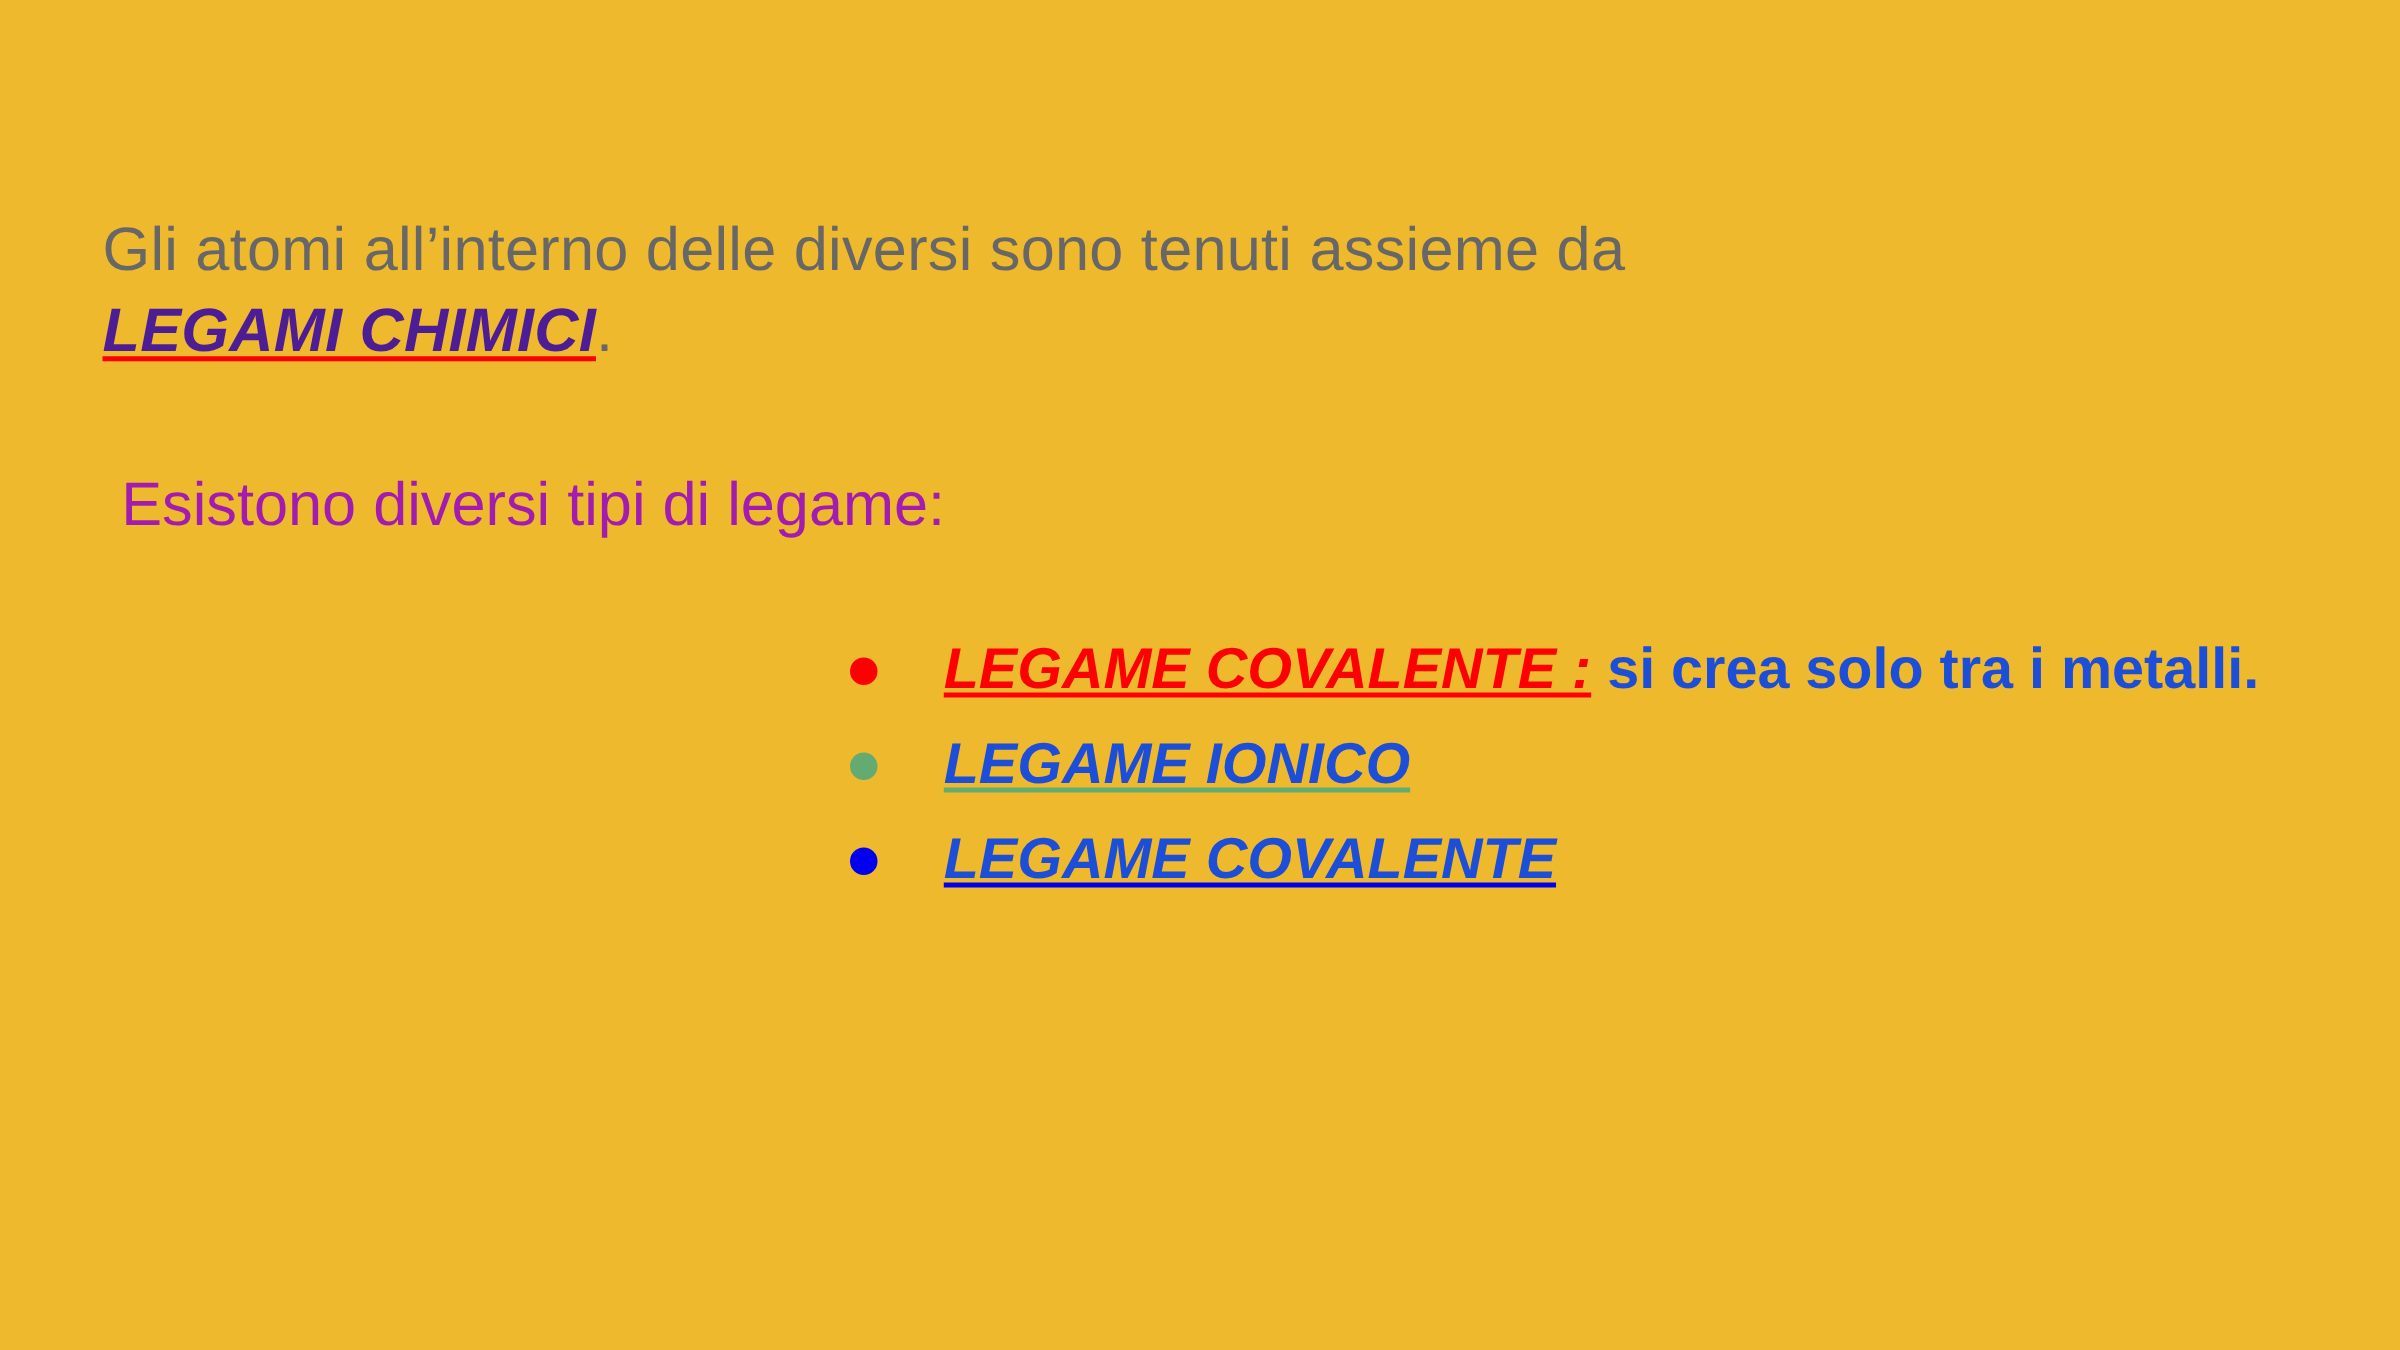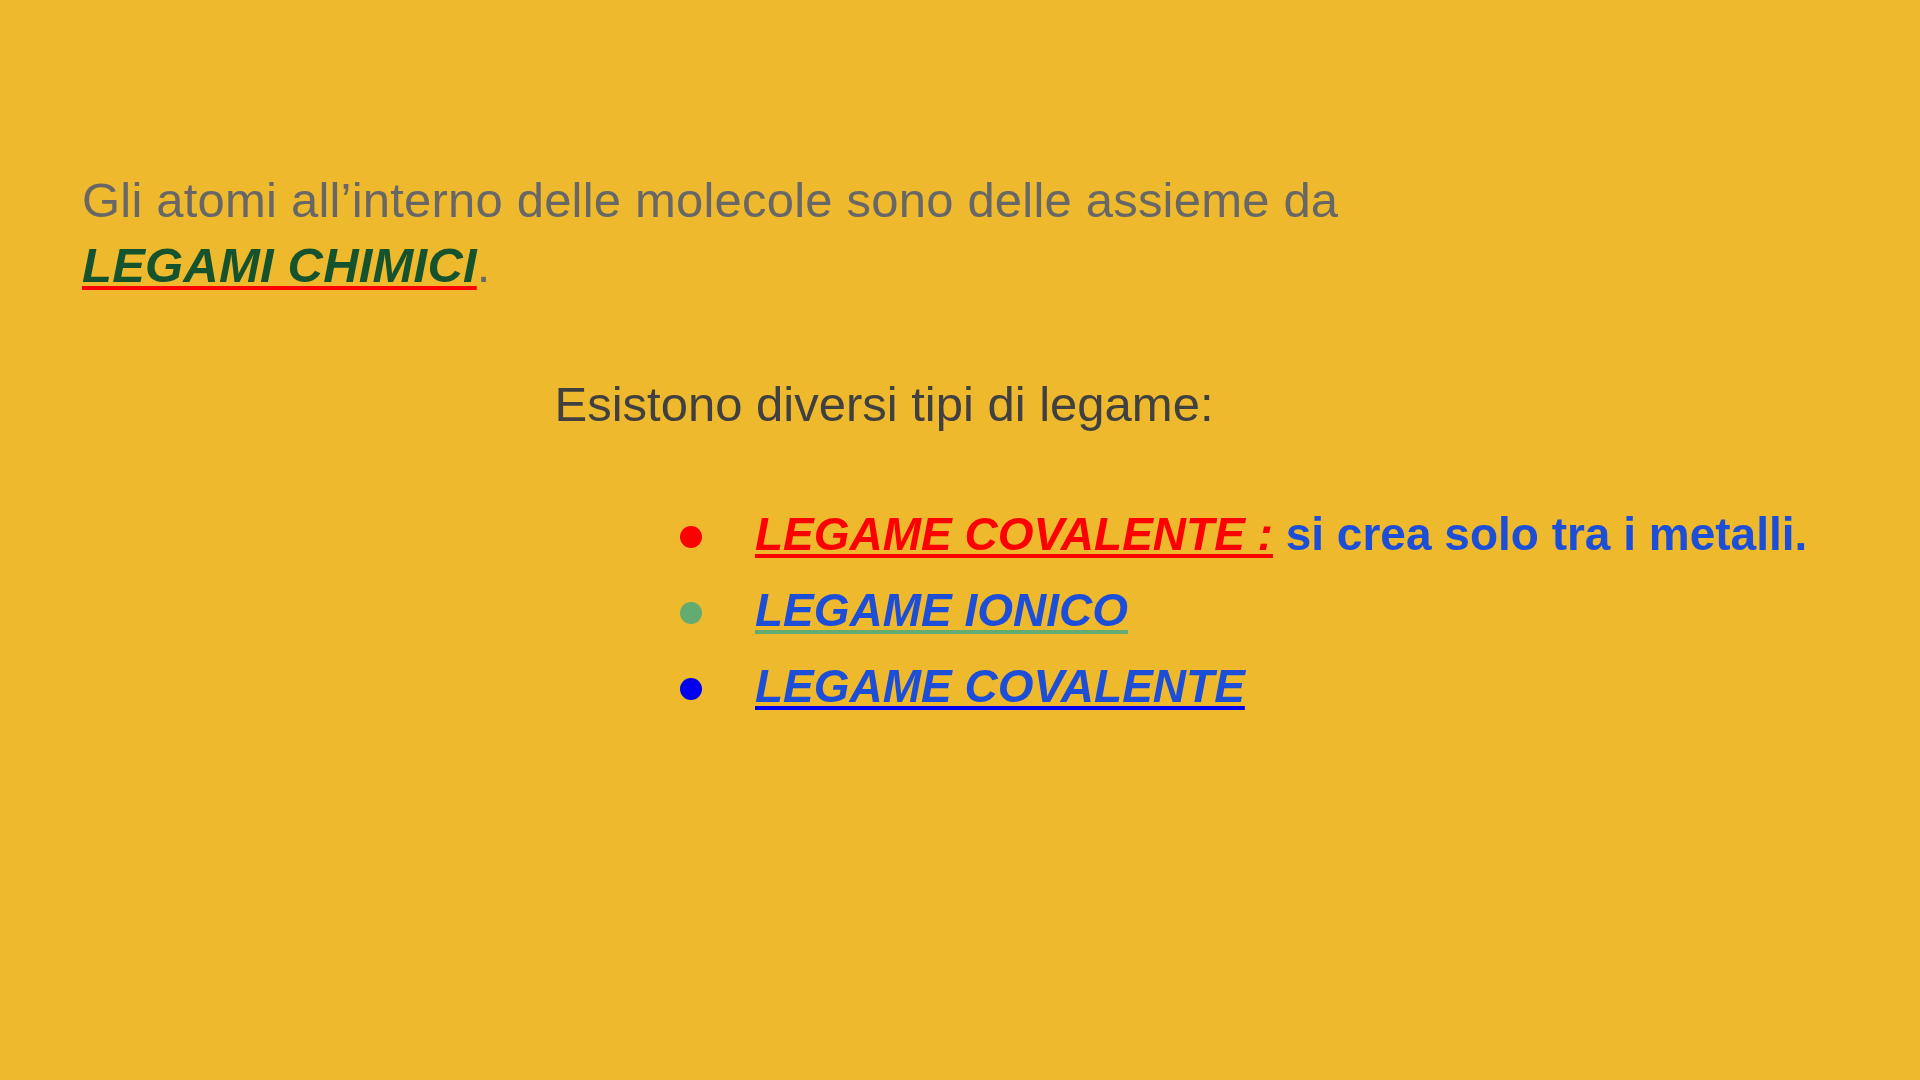--- a/index.html
+++ b/index.html
@@ -27,40 +27,39 @@
     top: 168px;
     width: 1640px;
   }
   .intro-line {
     font-size: 49px;
     line-height: 1.33;
     color: #676767;
     letter-spacing: 0.2px;
   }
   .emph-red-underline {
-    color: #14532d;
+    color: #4c1d95;
     font-weight: bold;
     font-style: italic;
     text-decoration: underline;
     text-decoration-color: #ff0000;
     text-underline-offset: 4px;
   }
   .period {
     color: #676767;
   }
 
   .intro-second {
     position: absolute;
-    left: 64px;
+    left: 97px;
     top: 372px;
     width: 1640px;
     font-size: 49px;
     line-height: 1.33;
-    color: #404040;
-    text-align: center;
+    color: #a21caf;
   }
 
   
   .bullet-list {
     position: absolute;
     left: 660px;
     top: 500px;
     width: 1180px;
     margin: 0;
     padding: 0;
@@ -104,21 +103,21 @@
     text-decoration: none;
   }
 </style>
 </head>
 <body>
 
 <div class="slide">
 
   <div class="intro-block">
     <div class="intro-line">
-      <span>Gli atomi all’interno delle molecole sono delle assieme da</span>
+      <span>Gli atomi all’interno delle diversi sono tenuti assieme da</span>
     </div>
     <div class="intro-line">
       <span class="emph-red-underline">LEGAMI CHIMICI</span><span class="period">.</span>
     </div>
   </div>
 
   <div class="intro-second">
     <span>Esistono diversi tipi di legame:</span>
   </div>
 

